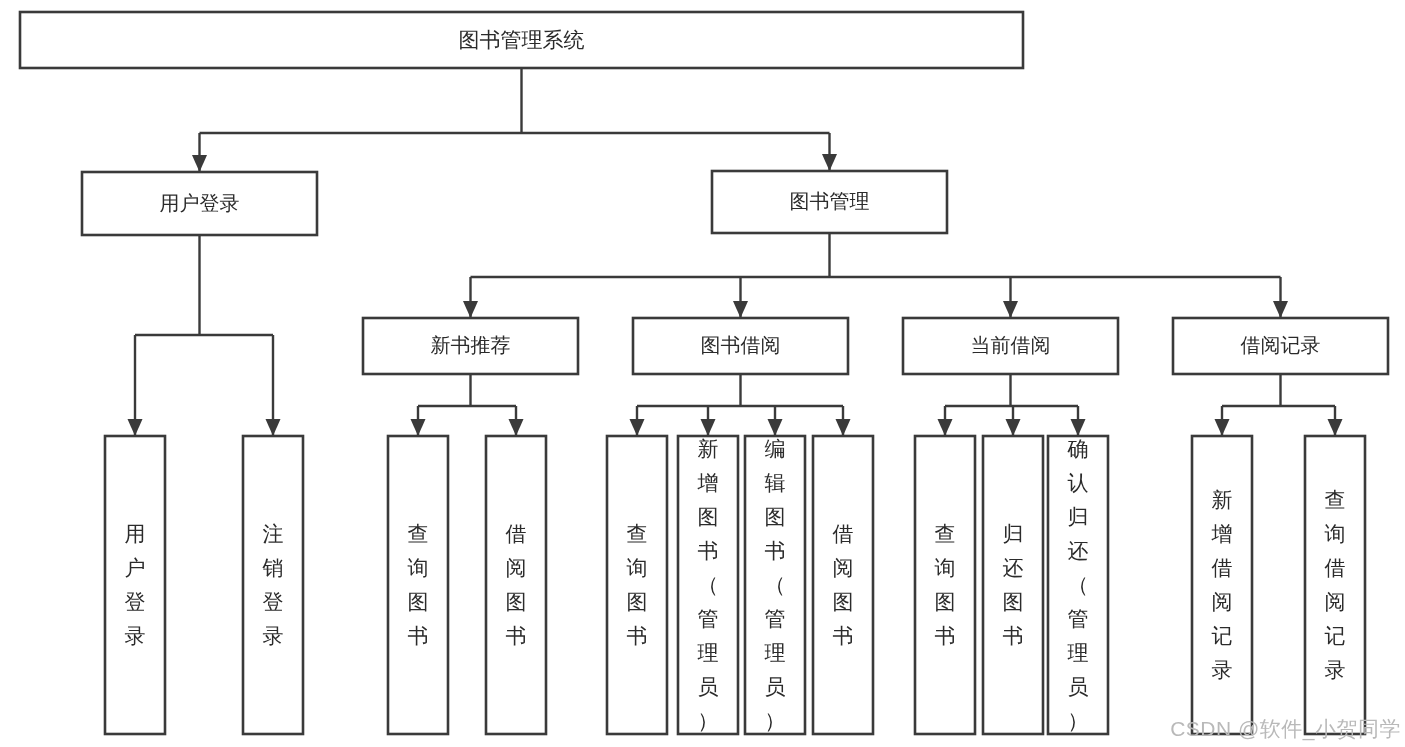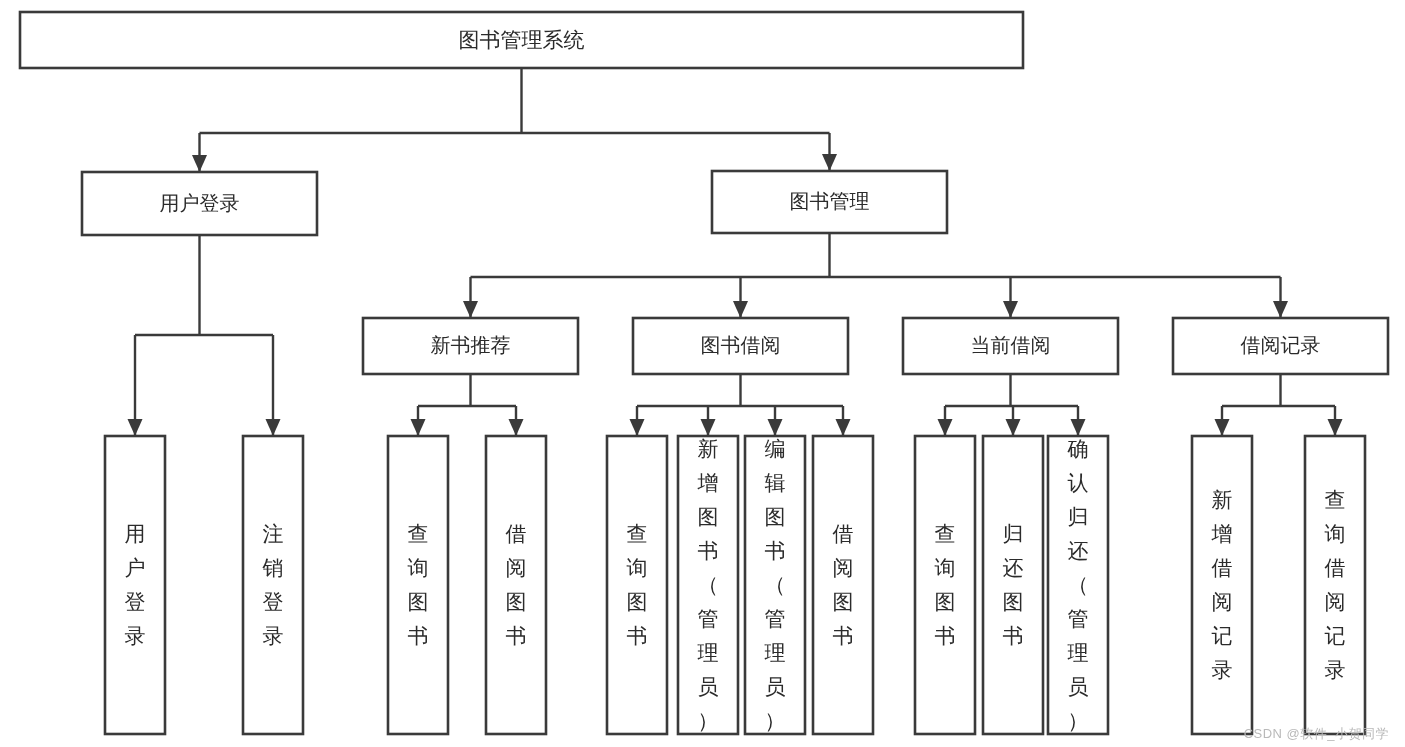--- a/index.html
+++ b/index.html
@@ -22,23 +22,23 @@
   }
   .node-label.root{font-size:21px;}
   .vlabel{
     font-family:"Liberation Sans","DejaVu Sans",sans-serif;
     fill:#2b2b2b;
     font-size:21px;
     text-anchor:middle;
   }
   .watermark{
     position:absolute;
-    right:14px;bottom:4px;
-    font-family:"Liberation Sans","DejaVu Sans",sans-serif;
-    font-size:13px;
+    right:2px;bottom:4px;
+    font-family:"Liberation Sans","DejaVu Sans",sans-serif;
+    font-size:21px;
     color:#b9b9b9;
     letter-spacing:0.5px;
     white-space:nowrap;
     user-select:none;
   }
 </style>
 </head>
 <body>
 
 <div id="diagram-root">

